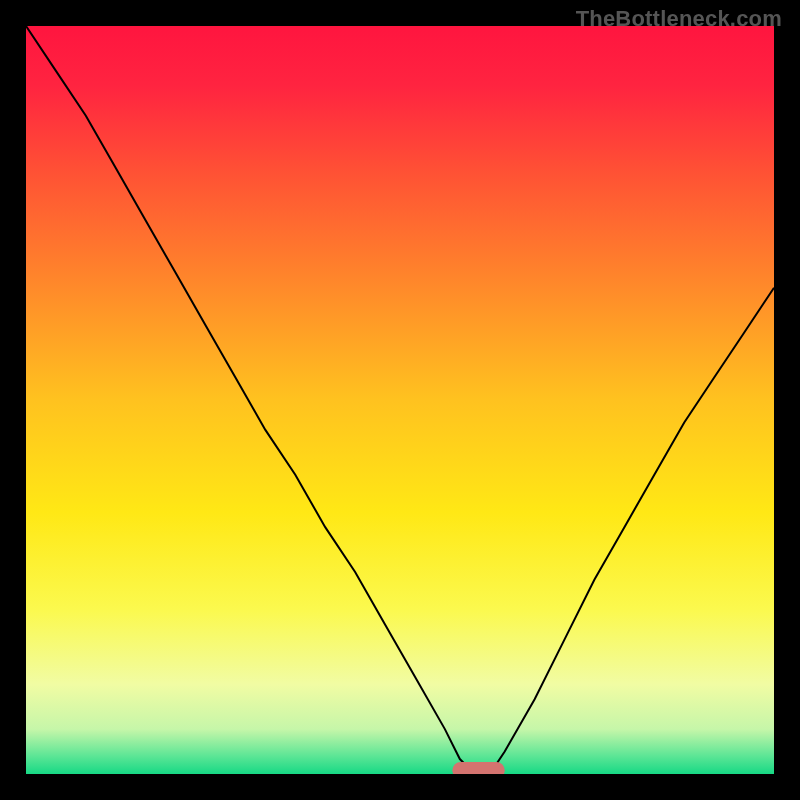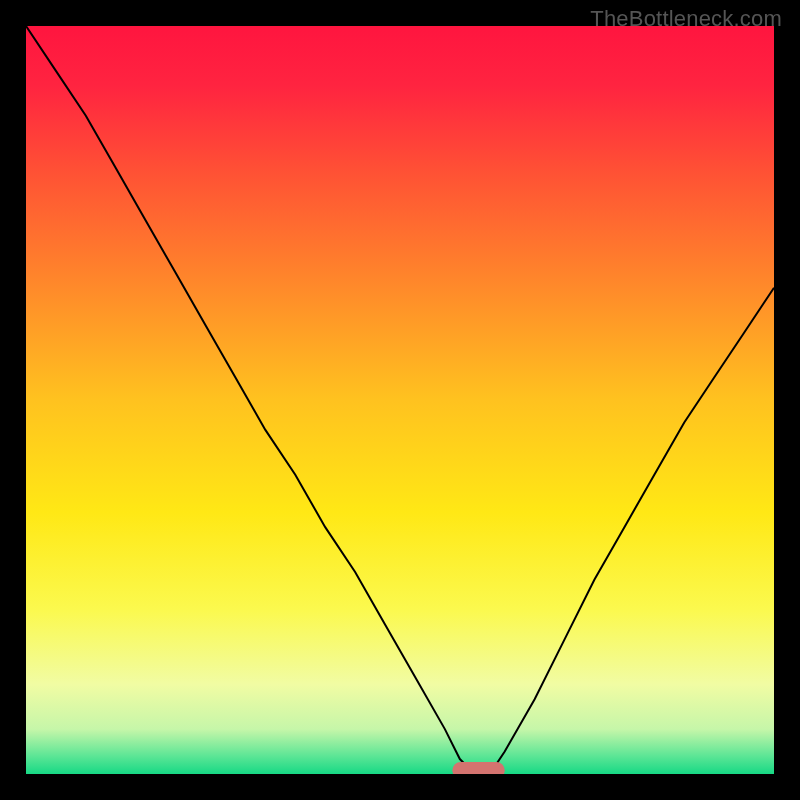--- a/index.html
+++ b/index.html
@@ -23,21 +23,21 @@
     top: 26px;
     width: 748px;
     height: 748px;
   }
   .watermark {
     position: absolute;
     top: 6px;
     right: 18px;
     color: #555;
     font-size: 22px;
-    font-weight: 400;
+    font-weight: 700;
     letter-spacing: 0.2px;
     user-select: none;
     font-family: Arial, sans-serif;
   }
 </style>
 </head>
 <body>
 
 <div class="frame">
 

